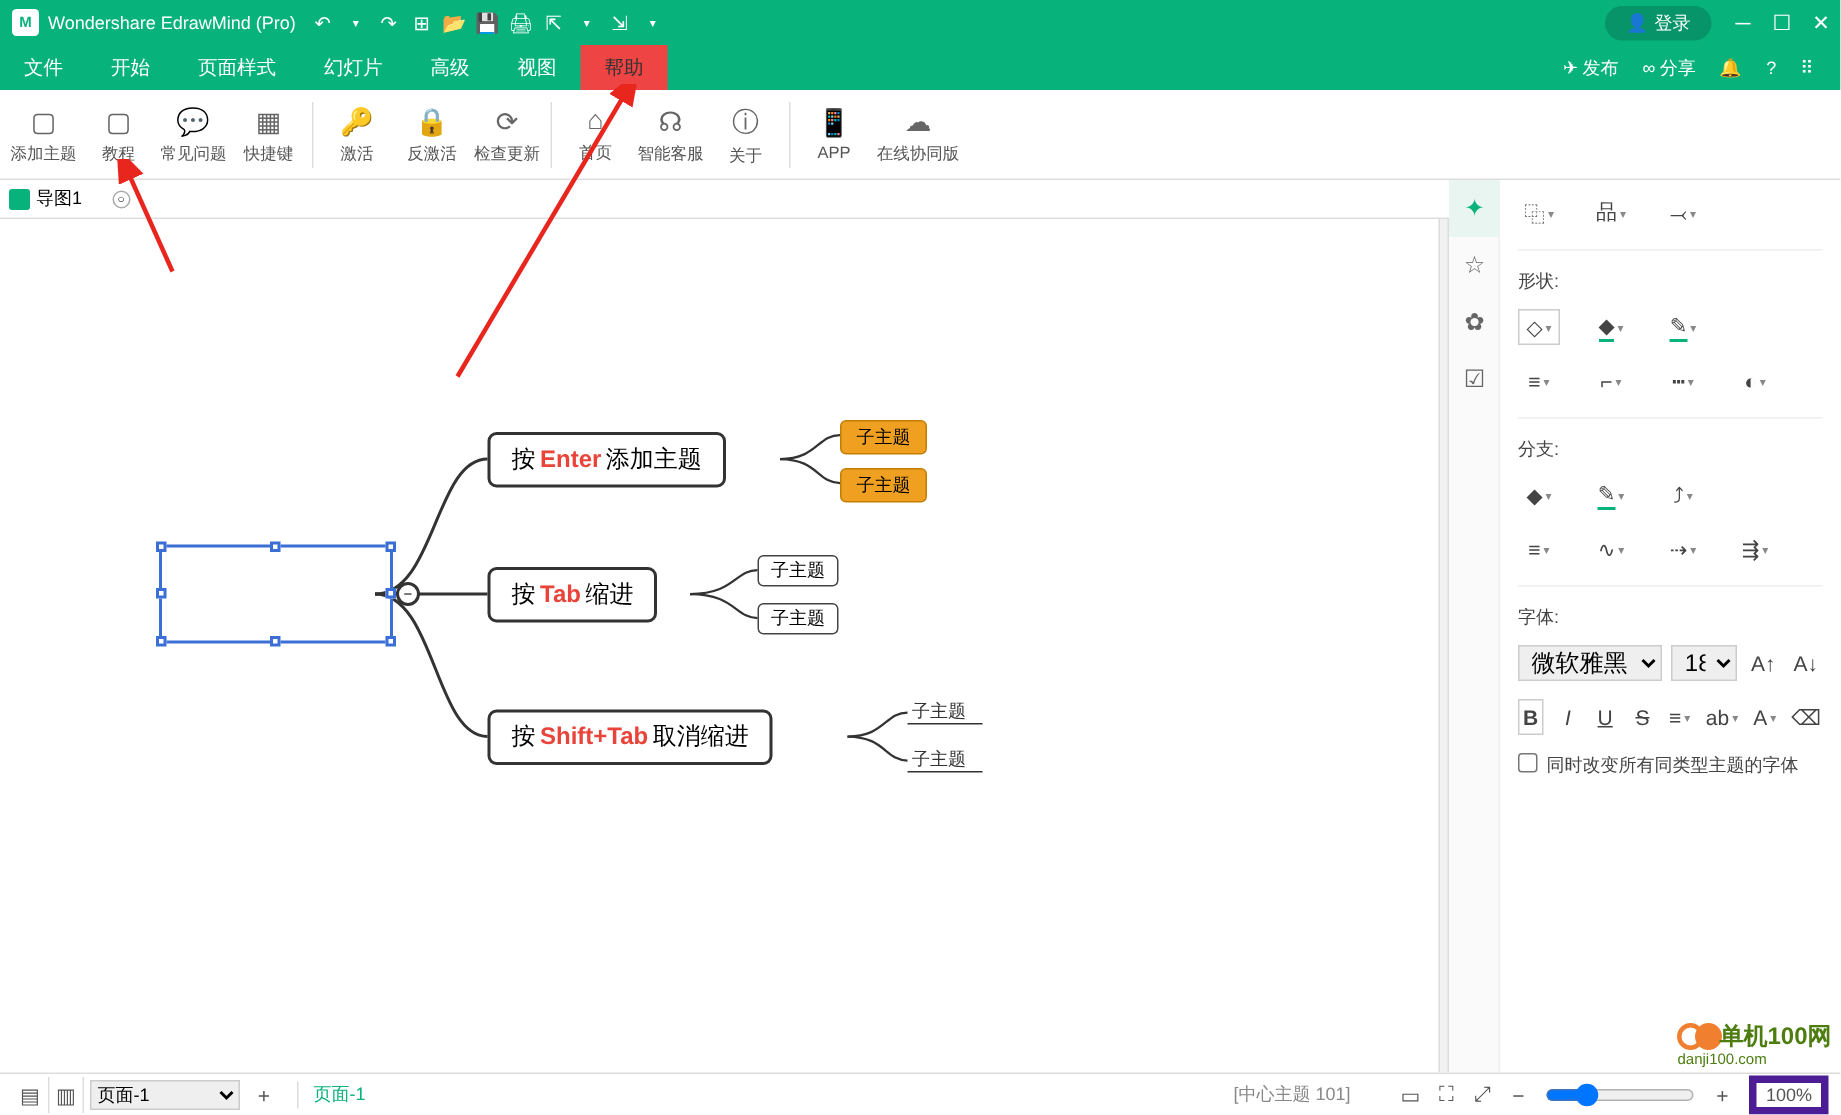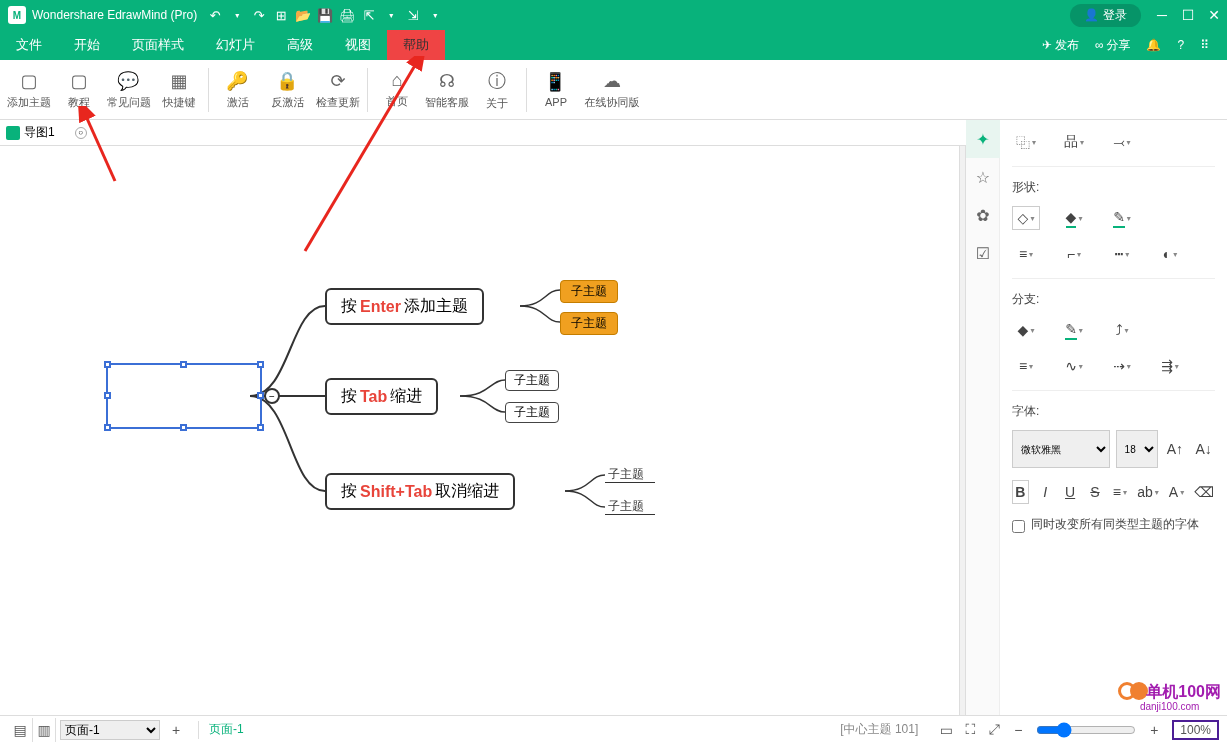--- a/index.html
+++ b/index.html
@@ -33,45 +33,45 @@
 .rpanel-tabs{width:34px;border-right:1px solid #eee;background:#fafafa}
 .rpt{width:34px;height:38px;display:flex;align-items:center;justify-content:center;cursor:pointer;font-size:16px;color:#666}
 .rpt.active{background:#e8f5f0;color:#08b27b}
 .rpanel-ct{flex:1;padding:10px 12px;font-size:12px;color:#444;overflow:hidden}
 .rp-row{display:flex;gap:20px;margin-bottom:12px;align-items:center}
 .rp-ico{width:28px;height:24px;display:flex;align-items:center;justify-content:center;border:1px solid transparent;cursor:pointer;font-size:14px;position:relative}
 .rp-ico.box{border:1px solid #ccc}
 .rp-dd::after{content:"▾";font-size:8px;margin-left:2px;color:#888}
 .rp-hr{border:none;border-top:1px solid #eee;margin:8px 0 12px}
 .rp-h{margin-bottom:10px}
-.rp-sel{border:1px solid #ccc;height:38px;font-size:10px;padding:0 4px}
+.rp-sel{border:1px solid #ccc;height:24px;font-size:16px;padding:0 4px}
 .rp-sel.font{width:120px}
 .rp-sel.size{width:44px}
-.rp-chk{display:flex;align-items:flex-end;gap:6px;margin-top:8px}
+.rp-chk{display:flex;align-items:flex-start;gap:6px;margin-top:8px}
 .rp-chk input{width:13px;height:13px}
 .under-g{border-bottom:2px solid #08b27b;padding-bottom:1px}
 .statusbar{position:absolute;bottom:0;left:0;right:0;height:28px;border-top:1px solid #ddd;display:flex;align-items:center;font-size:12px;color:#555;padding:0 8px;background:#fff}
 .sb-ico{width:24px;height:24px;display:flex;align-items:center;justify-content:center;cursor:pointer;font-size:14px}
 .sb-sel{border:1px solid #ccc;height:20px;width:100px;font-size:12px;margin:0 4px}
 .sb-spacer{flex:1}
 .sb-zoom{display:flex;align-items:center;gap:6px}
 .sb-slider{width:100px}
 
 .node{position:absolute;border:2px solid #333;background:#fff;border-radius:6px;display:flex;align-items:center;justify-content:center;font-size:16px;font-weight:500;padding:6px 14px}
 .node .kw{color:#e8443a;font-weight:bold;margin:0 3px}
 .center-node{position:absolute;background:#1aad64;color:#fff;font-size:22px;font-weight:bold;border-radius:22px;display:flex;align-items:center;justify-content:center}
 .sel-frame{position:absolute;border:2px solid #3b6fd6}
 .sel-handle{position:absolute;width:7px;height:7px;background:#fff;border:2px solid #3b6fd6}
 .sub-y{position:absolute;background:#f0a020;border:1px solid #c47d00;border-radius:4px;font-size:12px;padding:2px 10px}
 .sub-b{position:absolute;border:1px solid #444;border-radius:4px;font-size:12px;padding:1px 8px;background:#fff}
 .sub-t{position:absolute;font-size:12px;color:#333}
 .sub-line{position:absolute;border-bottom:1px solid #333}
 .collapse-btn{position:absolute;width:16px;height:16px;border:2px solid #333;border-radius:50%;background:#fff;display:flex;align-items:center;justify-content:center;font-size:10px;cursor:pointer}
 .arrow{position:absolute;pointer-events:none}
-.watermark{position:absolute;right:6px;bottom:30px;font-size:12px;color:#a21caf;text-align:center;line-height:1.2}
+.watermark{position:absolute;right:6px;bottom:30px;font-size:12px;color:#4d7c0f;text-align:left;line-height:1.2}
 .wm-logo{display:flex;align-items:center;gap:4px;font-weight:bold;font-size:16px}
 .wm-circ{display:inline-flex}
 .wm-c{width:18px;height:18px;border:3px solid #f08030;border-radius:50%;margin-right:-6px}
 .wm-c.fill{background:#f08030}
 svg.conn{position:absolute;top:0;left:0;pointer-events:none}
 </style>
 </head>
 <body>
 
 <div class="titlebar">
@@ -328,29 +328,29 @@
 </div>
 
 <div class="statusbar">
   <span class="sb-ico">▤</span>
   <span class="sb-ico" style="border-left:1px solid #ddd;border-right:1px solid #ddd">▥</span>
   <select class="sb-sel"><option>页面-1</option></select>
   <span class="sb-ico">+</span>
   <span style="width:1px;height:18px;background:#ddd;margin:0 10px"></span>
   <span style="color:#08b27b;font-weight:500">页面-1</span>
   <div class="sb-spacer"></div>
-  <span style="margin-right:16px;color:#888">[中心主题 101]</span>
+  <span style="margin-right:28px;color:#888">[中心主题 101]</span>
   <span class="sb-ico">▭</span>
   <span class="sb-ico">⛶</span>
   <span class="sb-ico">⤢</span>
   <div class="sb-zoom">
     <span class="sb-ico">−</span>
     <input type="range" class="sb-slider" min="10" max="400" value="100" style="">
     <span class="sb-ico">+</span>
-    <span style="border:2px solid #4c1d95;padding:1px 6px">100%</span>
+    <span style="border:5px solid #4c1d95;padding:1px 6px">100%</span>
   </div>
 </div>
 
 <div class="watermark">
   <div class="wm-logo">
       <span class="wm-circ">
         <span class="wm-c"></span>
         <span class="wm-c fill"></span>
       </span>
       <span>单机100网</span>

